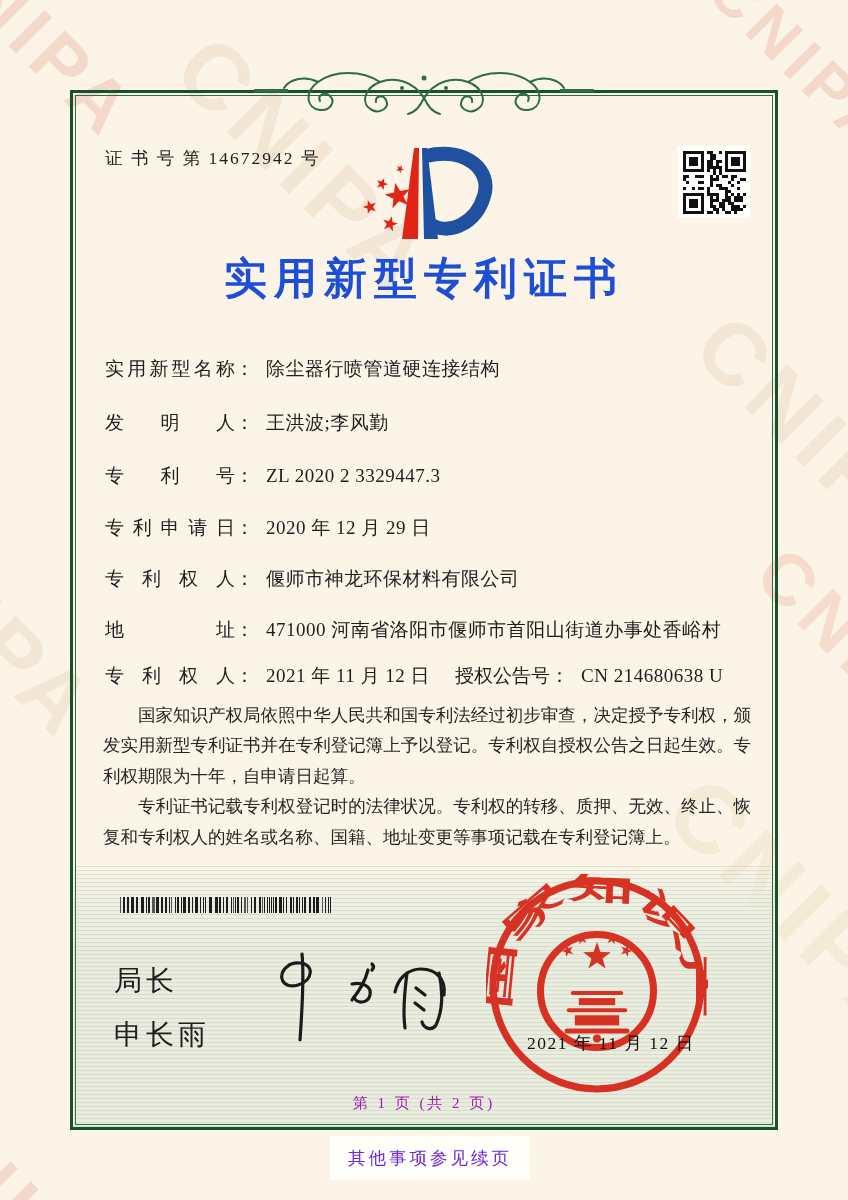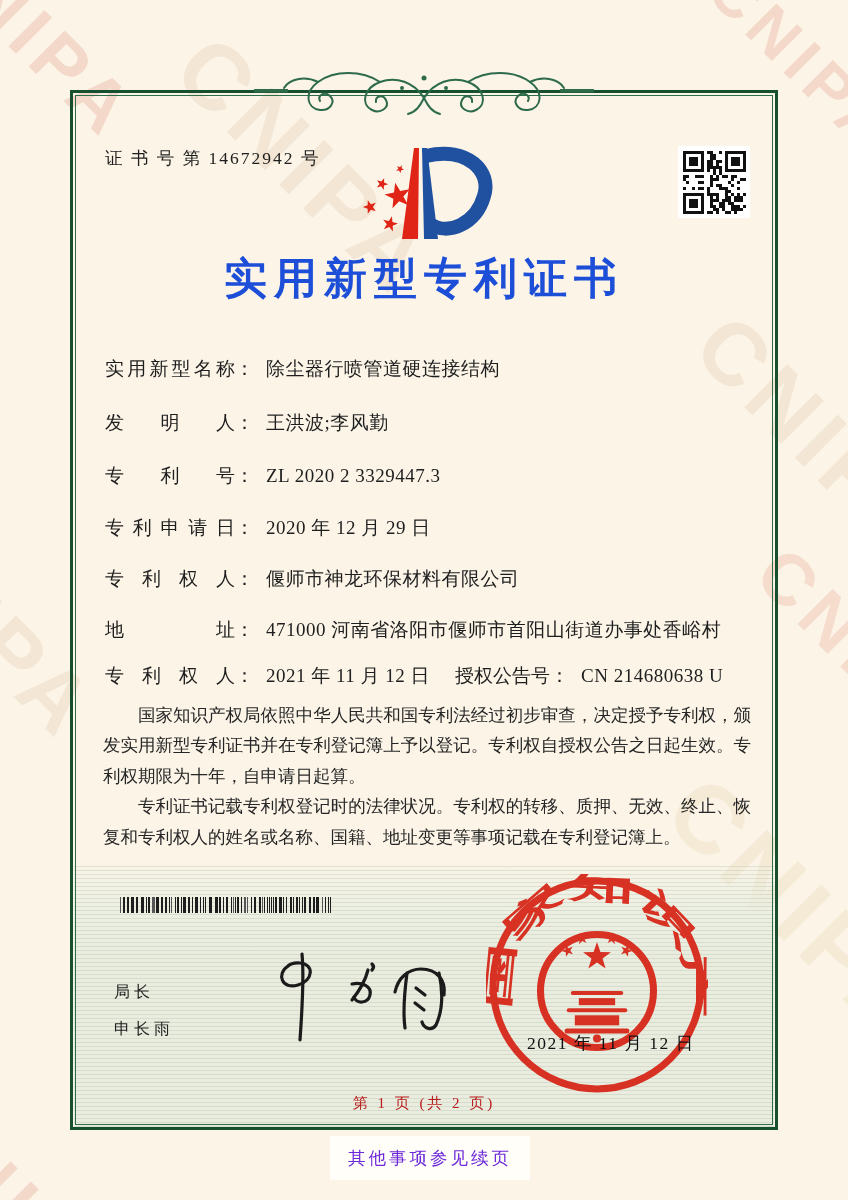--- a/index.html
+++ b/index.html
@@ -54,32 +54,32 @@
   .fcolon{display:inline-block;}
   .fvalue{margin-left:12px;letter-spacing:0.5px;}
   .g2{position:absolute;left:350px;white-space:nowrap;}
 
   .paras{position:absolute;left:103px;top:700px;width:648px;z-index:2;
     font-size:17.5px;line-height:1.74;text-align:justify;color:#262626;}
   .paras p{margin:0;text-indent:2em;}
 
   .barcode{position:absolute;left:120px;top:897px;z-index:2;}
 
-  .officer{position:absolute;left:114px;top:962px;z-index:2;font-size:16px;
-    font-family:"Liberation Sans","DejaVu Sans",sans-serif;color:#202020;margin-top:20px;}
+  .officer{position:absolute;left:114px;top:962px;z-index:2;font-size:28px;
+    font-family:"Liberation Sans","DejaVu Sans",sans-serif;color:#202020;}
   .officer .line{letter-spacing:4px;margin-bottom:16px;}
 
   .signature{position:absolute;left:248px;top:940px;z-index:3;}
 
   .seal{position:absolute;left:486px;top:874px;z-index:3;opacity:0.95;}
   .seal-date{position:absolute;left:527px;top:1031px;z-index:4;
     font-size:17.5px;letter-spacing:1.5px;color:#111;}
 
   .page-indicator{position:absolute;left:70px;top:1094px;width:708px;z-index:2;
-    text-align:center;font-size:15px;letter-spacing:3px;color:#b91c1c;}
+    text-align:center;font-size:15px;letter-spacing:3px;color:#a21caf;}
 
   .note-box{position:absolute;left:330px;top:1136px;width:200px;height:44px;z-index:2;
     background:#fffef8;display:flex;align-items:center;justify-content:center;
     font-size:17.5px;letter-spacing:3px;color:#6d28d9;}
 </style>
 </head>
 <body>
 
 <div class="page">
 

